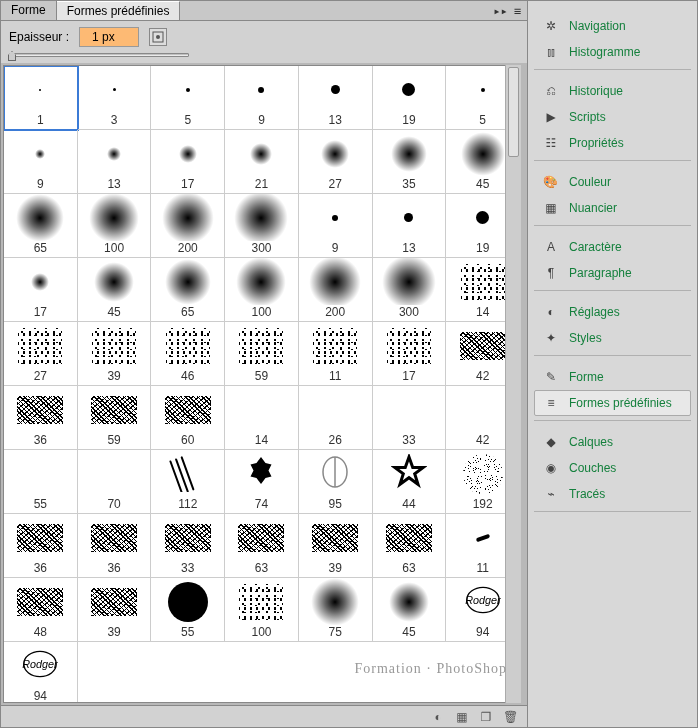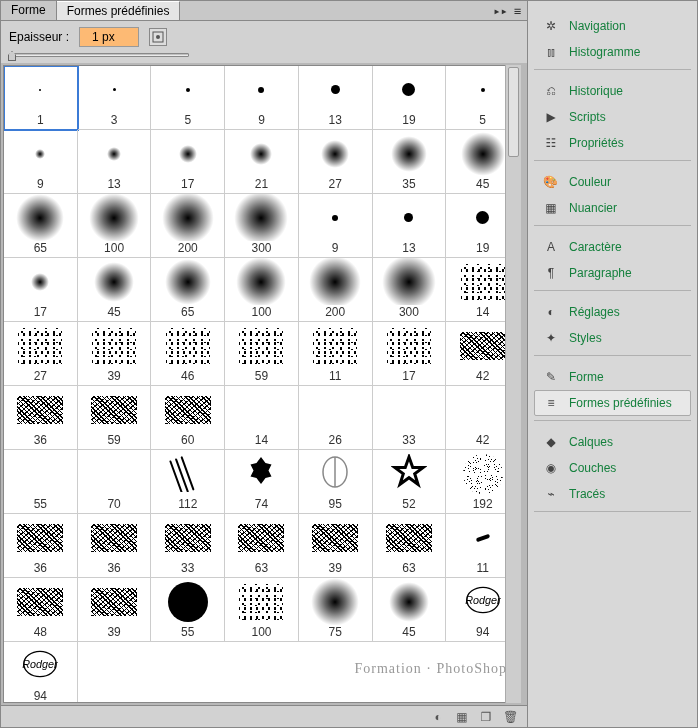--- a/index.html
+++ b/index.html
@@ -364,21 +364,21 @@
                   </svg></div>
               </div>
               <div class="brush-label">95</div>
             </div>
             <div class="brush-cell">
               <div class="brush-preview">
                 <div class="brush-star"><svg viewBox="0 0 24 24">
                     <path d="M12 2l2.5 7h7l-5.7 4.2 2.2 7-6-4.4-6 4.4 2.2-7L2.5 9h7z" fill="none" stroke="#000" stroke-width="2"></path>
                   </svg></div>
               </div>
-              <div class="brush-label">52</div>
+              <div class="brush-label">44</div>
             </div>
             <div class="brush-cell">
               <div class="brush-preview">
                 <div class="brush-burst"></div>
               </div>
               <div class="brush-label">192</div>
             </div>
             <div class="brush-cell">
               <div class="brush-preview">
                 <div class="brush-rough"></div>

